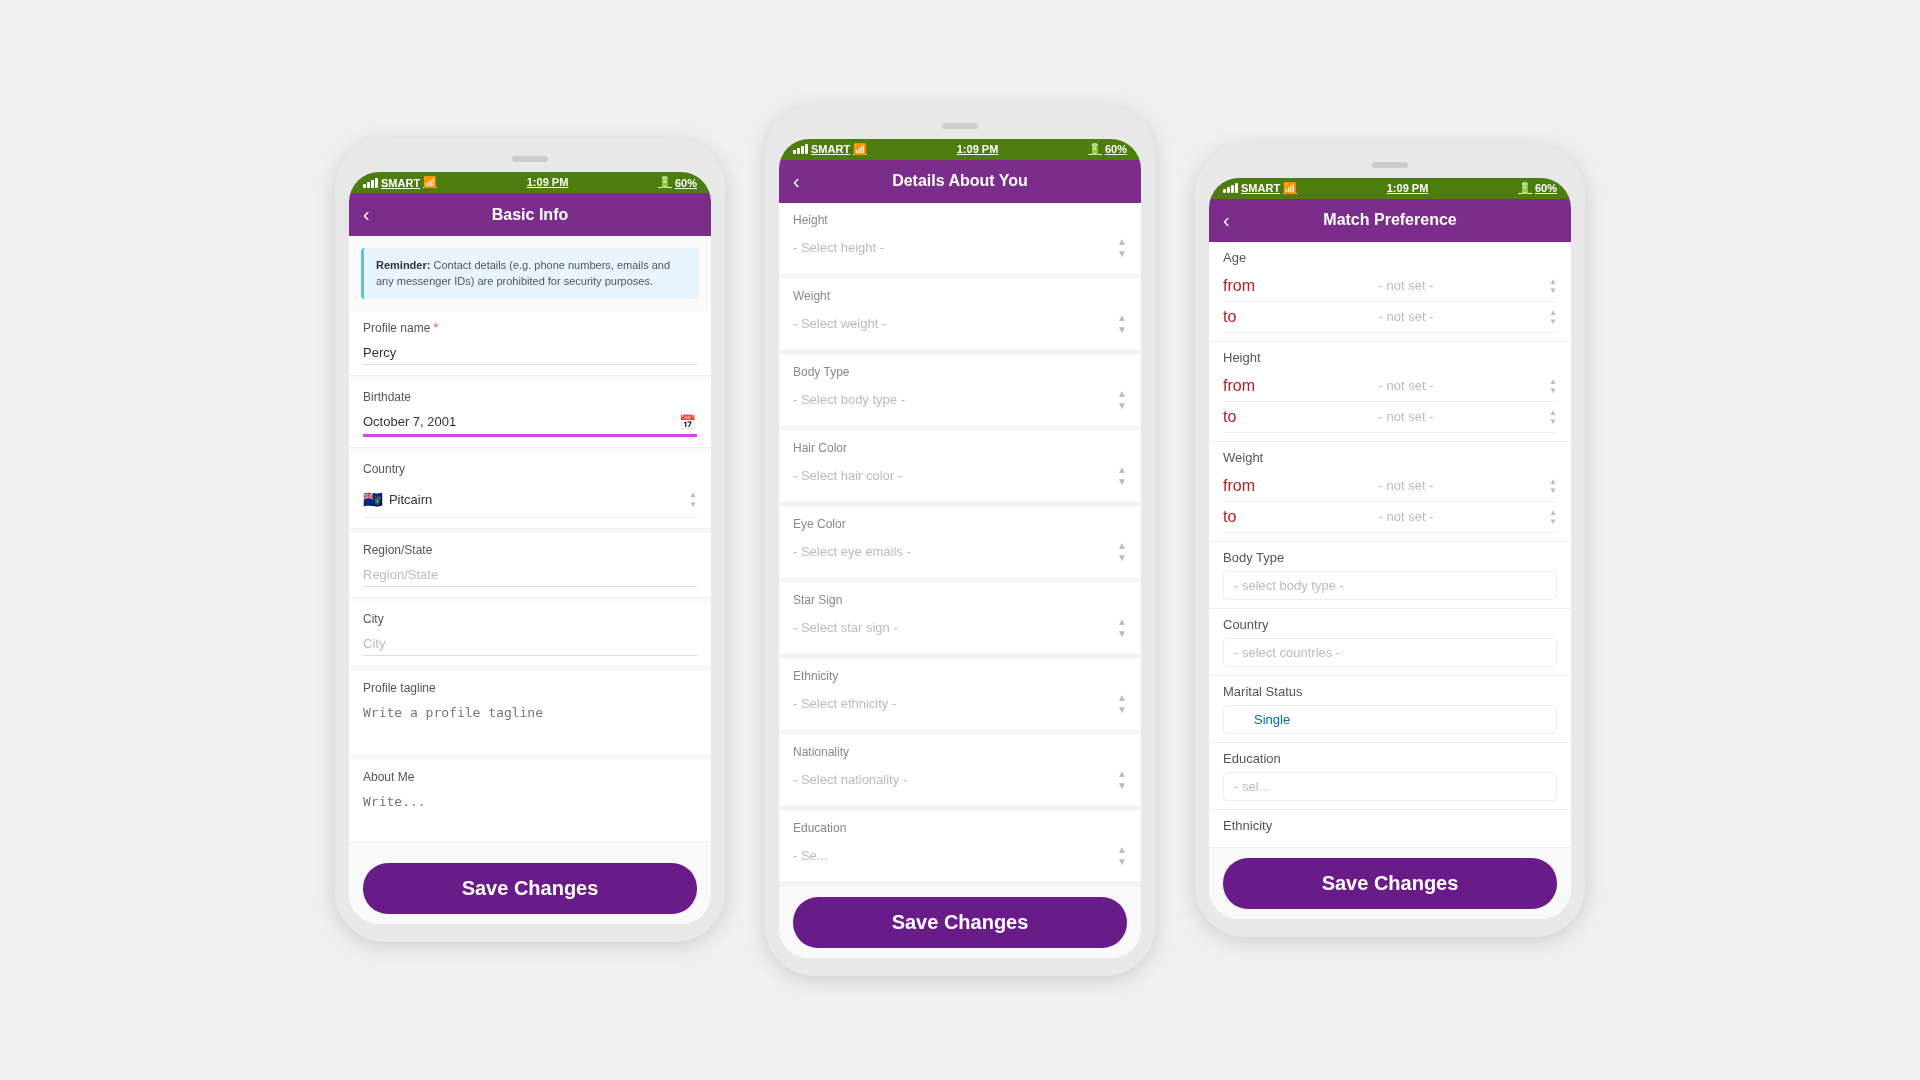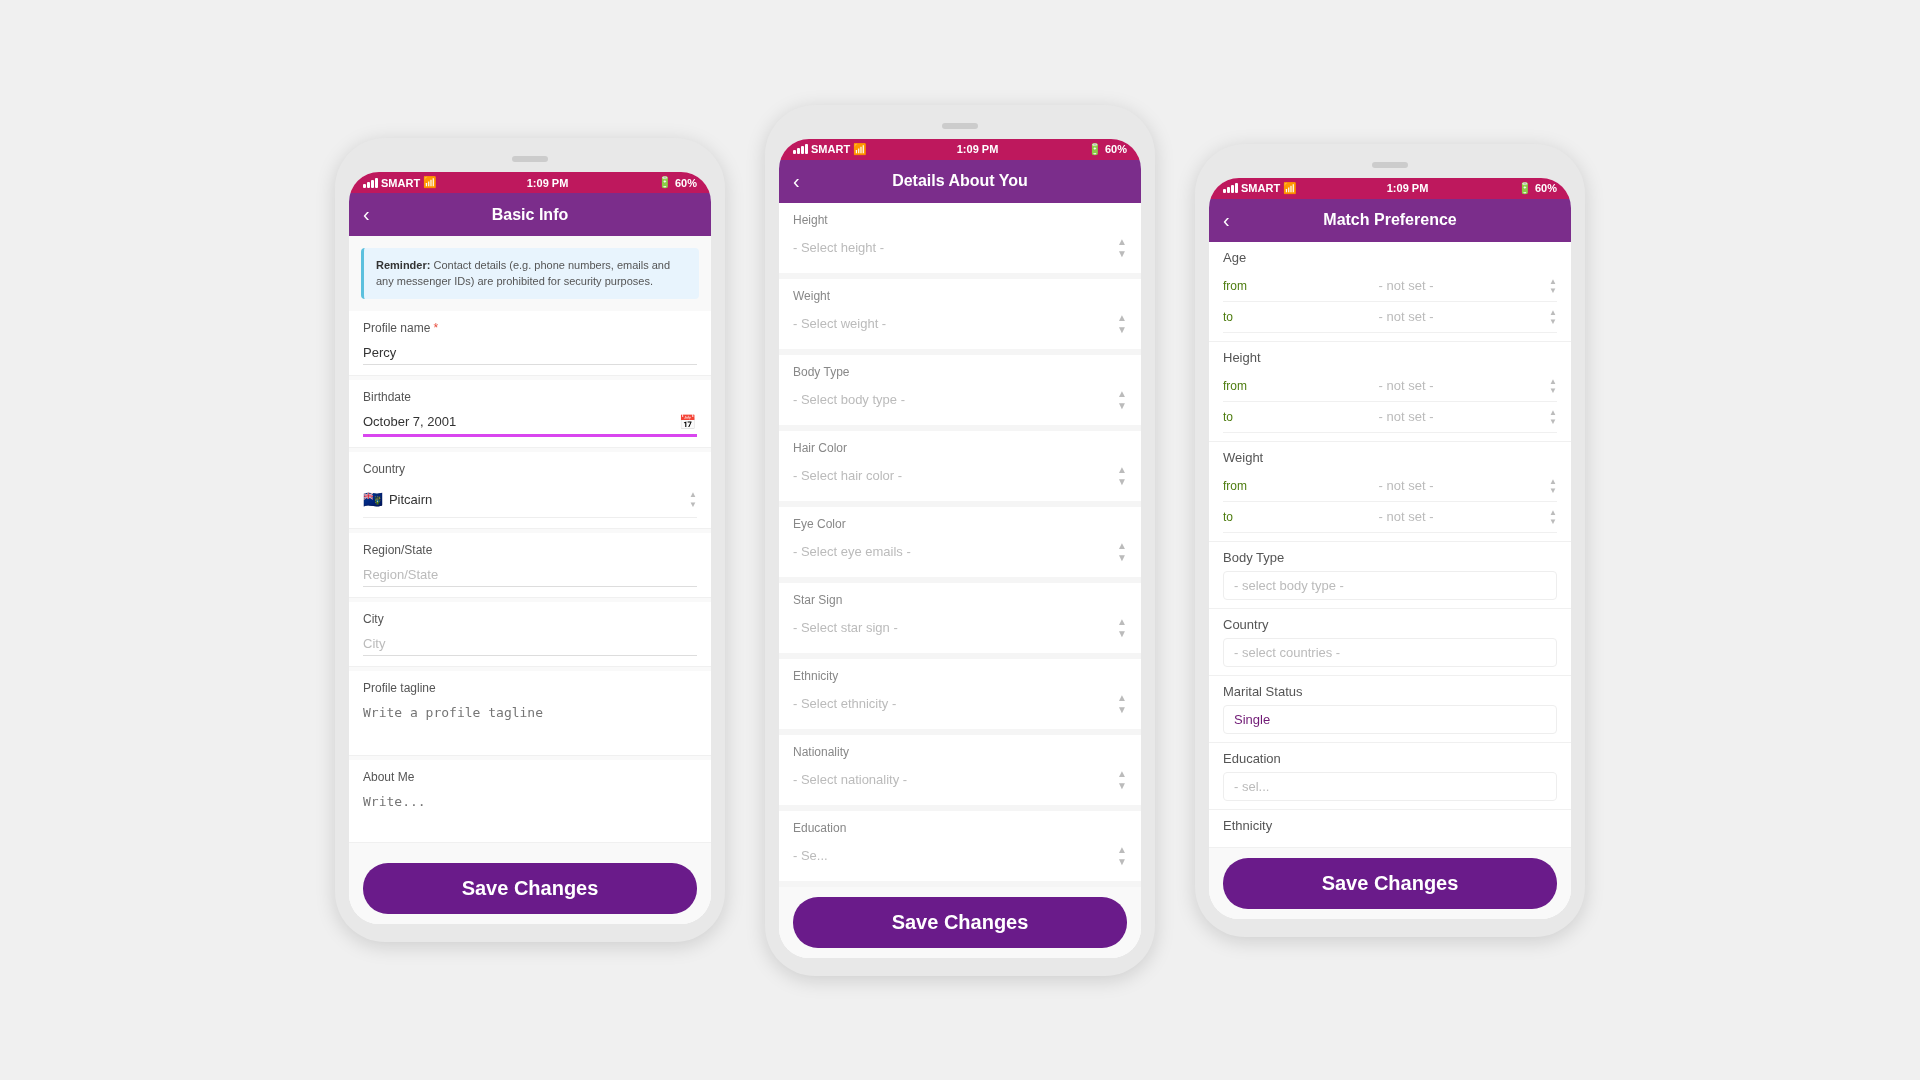--- a/index.html
+++ b/index.html
@@ -39,28 +39,28 @@
     .phone-screen {
       background: #fff;
       border-radius: 30px;
       overflow: hidden;
       width: 100%;
       flex: 1;
       display: flex;
       flex-direction: column;
     }
     .status-bar {
-      background: #be185d;
+      background: #4d7c0f;
       color: white;
       display: flex;
       justify-content: space-between;
-      align-items: center;
       padding: 4px 14px;
       font-size: 11px;
       font-weight: 600;
+      text-decoration: underline;
     }
     .status-left { display: flex; align-items: center; gap: 3px; }
     .status-right { display: flex; align-items: center; gap: 3px; }
     .signal-bars { display: flex; align-items: flex-end; gap: 1px; }
     .signal-bar { background: white; width: 3px; border-radius: 1px; }
     .nav-bar {
       background: #7b2d8b;
       color: white;
       display: flex;
       align-items: center;
@@ -223,22 +223,22 @@
       font-weight: 500;
       margin-bottom: 6px;
     }
     .pref-row {
       display: flex;
       align-items: center;
       padding: 6px 0;
       border-bottom: 1px solid #f0f0f0;
     }
     .pref-key {
-      font-size: 12px;
-      color: #4d7c0f;
+      font-size: 16px;
+      color: #b91c1c;
       width: 40px;
     }
     .pref-value {
       flex: 1;
       font-size: 13px;
       color: #bbb;
       text-align: center;
     }
     .pref-arrows { display: flex; flex-direction: column; color: #bbb; font-size: 8px; }
     .select-box {
@@ -578,21 +578,21 @@
         <div class="pref-section">
           <div class="pref-label">Country</div>
           <div class="select-box">
             <span>- select countries -</span>
           </div>
         </div>
         
         <div class="pref-section">
           <div class="pref-label">Marital Status</div>
           <div class="select-box has-value">
-            <span style="color:#701a75;">Single</span>
+            <span style="color:#0369a1;margin-left:20px;">Single</span>
           </div>
         </div>
         
         <div class="pref-section">
           <div class="pref-label">Education</div>
           <div class="select-box">
             <span>- sel...</span>
           </div>
         </div>
         

